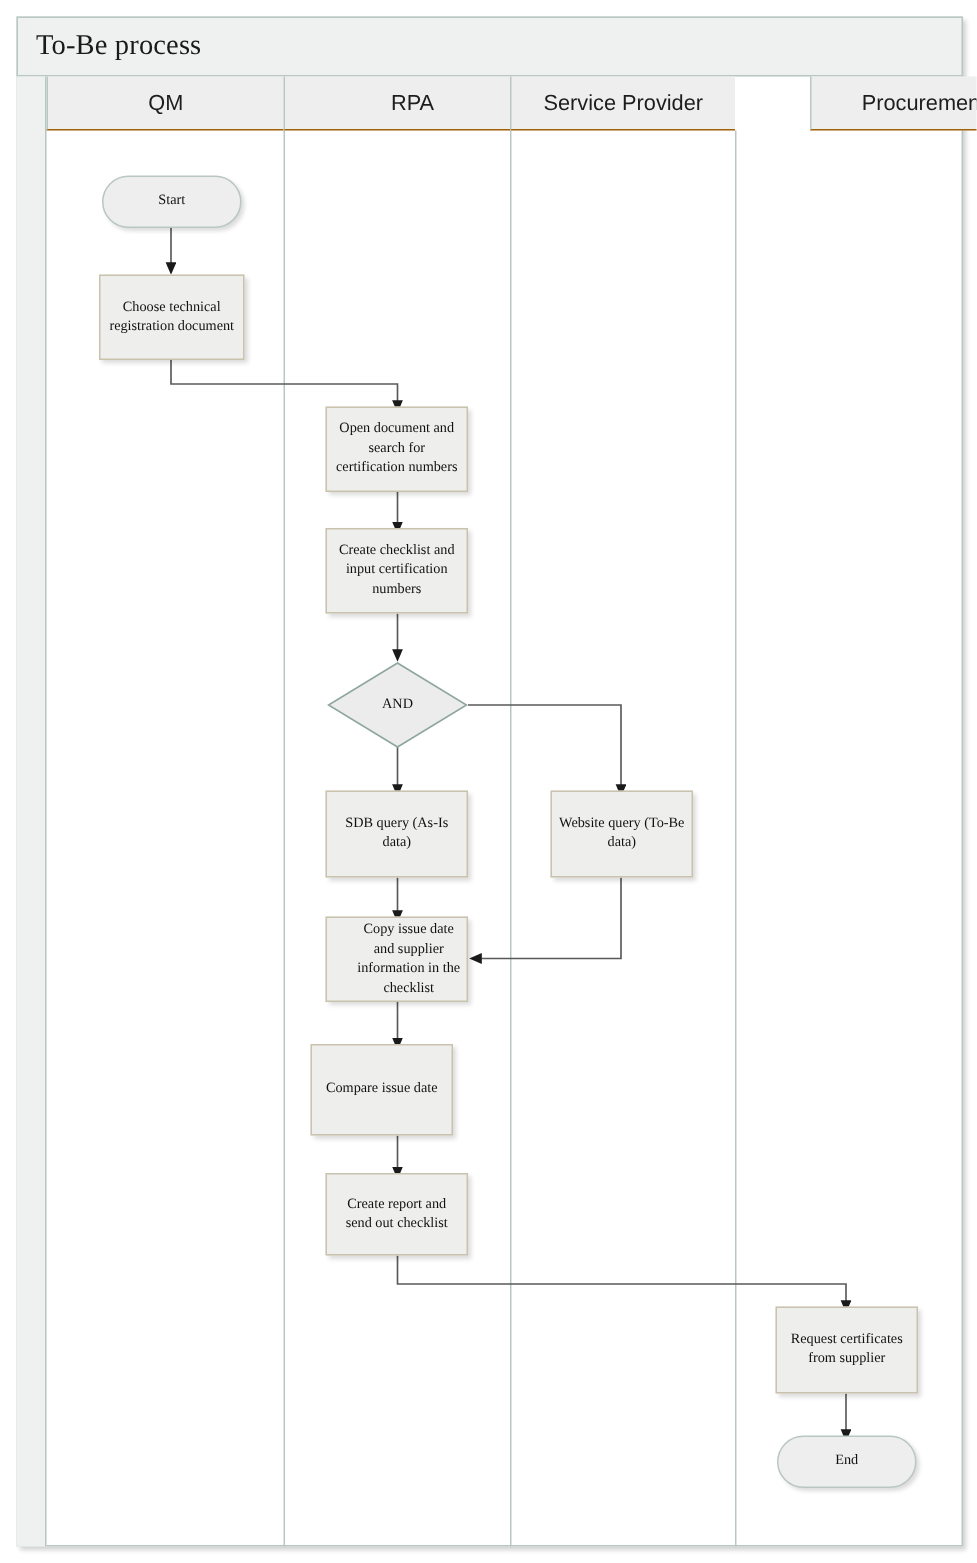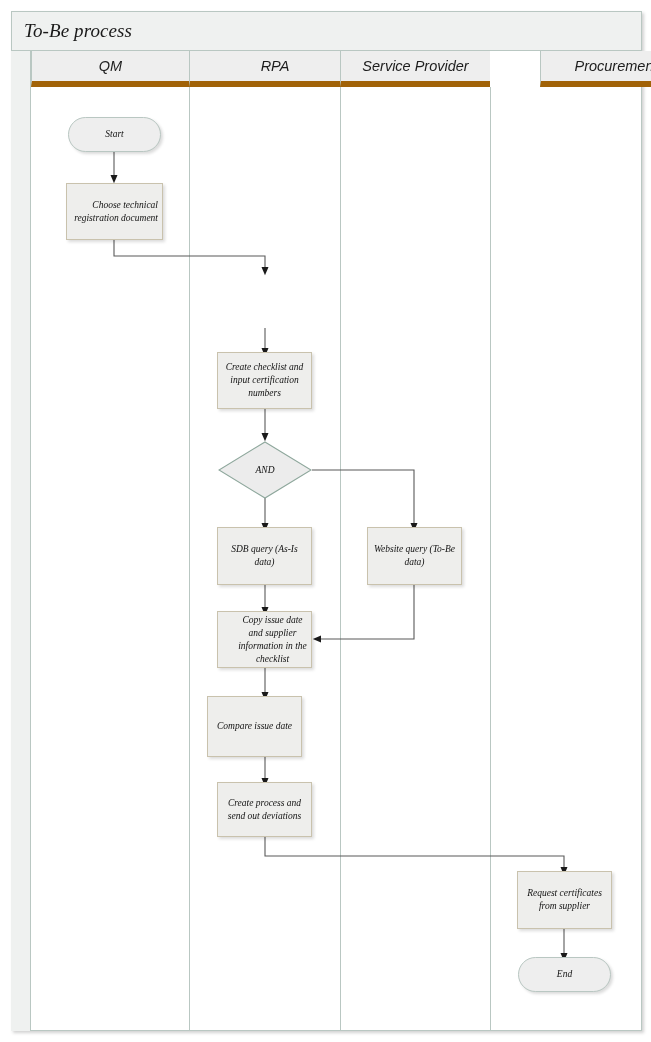--- a/index.html
+++ b/index.html
@@ -13,21 +13,20 @@
     position: relative;
     overflow: hidden;
     font-family: "Liberation Serif", serif;
   }
 
   #canvas {
     position: absolute;
     left: 0; top: 0;
     width: 651px;
     height: 824px;
-    font-style: italic;
   }
 
   
   .pool {
     position: absolute;
     left: 11px;
     top: 11px;
     width: 631px;
     height: 1020px;
     box-sizing: border-box;
@@ -68,21 +67,21 @@
     background: #eff1f0;
   }
 
   
   .lane-head {
     position: absolute;
     top: 51px;
     height: 36px;
     box-sizing: border-box;
     border-left: 1px solid #b9c7c2;
-    border-bottom: 6px solid #a16207;
+    border-bottom: 1px solid #a16207;
     background: #eeeeee;
     display: flex;
     align-items: center;
     justify-content: center;
     font-family: "Liberation Sans", sans-serif;
     font-size: 14.5px;
     color: #1d1d1d;
   }
   .lane-head.last { border-right: 0; }
 
@@ -200,39 +199,40 @@
       <path d="M265,757 L265,782" marker-end="url(#arrow)"></path>
 
       <path d="M265,837 L265,856 L564,856 L564,871" marker-end="url(#arrow)"></path>
 
       <path d="M564,929 L564,957" marker-end="url(#arrow)"></path>
     </g>
   </svg>
 
   <div class="node event" style="left:68px; top:117px; width:93px; height:35px;">Start</div>
 
-  <div class="node task" style="left:66px; top:183px; width:97px; height:57px;text-align:right;">Choose technical registration document</div>
-
+  <div class="node task" style="left:66px; top:183px; width:97px; height:57px;">Choose technical registration document</div>
+
+  <div class="node task" style="left:217px; top:271px; width:95px; height:57px;">Open document and search for certification numbers</div>
 
   <div class="node task" style="left:217px; top:352px; width:95px; height:57px;">Create checklist and input certification numbers</div>
 
   <div class="gateway-wrap" style="left:218px; top:441px; width:94px; height:58px;">
     <svg width="94" height="58" viewBox="0 0 94 58">
       <polygon points="47,1 93,29 47,57 1,29" fill="#ececec" stroke="#8ea79c" stroke-width="1.1"></polygon>
     </svg>
     <span class="gateway-label">AND</span>
   </div>
 
   <div class="node task" style="left:217px; top:527px; width:95px; height:58px;">SDB query (As-Is data)</div>
 
   <div class="node task" style="left:367px; top:527px; width:95px; height:58px;">Website query (To-Be data)</div>
 
   <div class="node task" style="left:217px; top:611px; width:95px; height:57px;padding-left:20px;">Copy issue date and supplier information in the checklist</div>
 
   <div class="node task" style="left:207px; top:696px; width:95px; height:61px;">Compare issue date</div>
 
-  <div class="node task" style="left:217px; top:782px; width:95px; height:55px;">Create process and send out deviations</div>
+  <div class="node task" style="left:217px; top:782px; width:95px; height:55px;">Create report and send out checklist</div>
 
   <div class="node task" style="left:517px; top:871px; width:95px; height:58px;text-align:center;">Request certificates from supplier</div>
 
   <div class="node event" style="left:518px; top:957px; width:93px; height:35px;">End</div>
 
 </div>
 
 </body></html>

